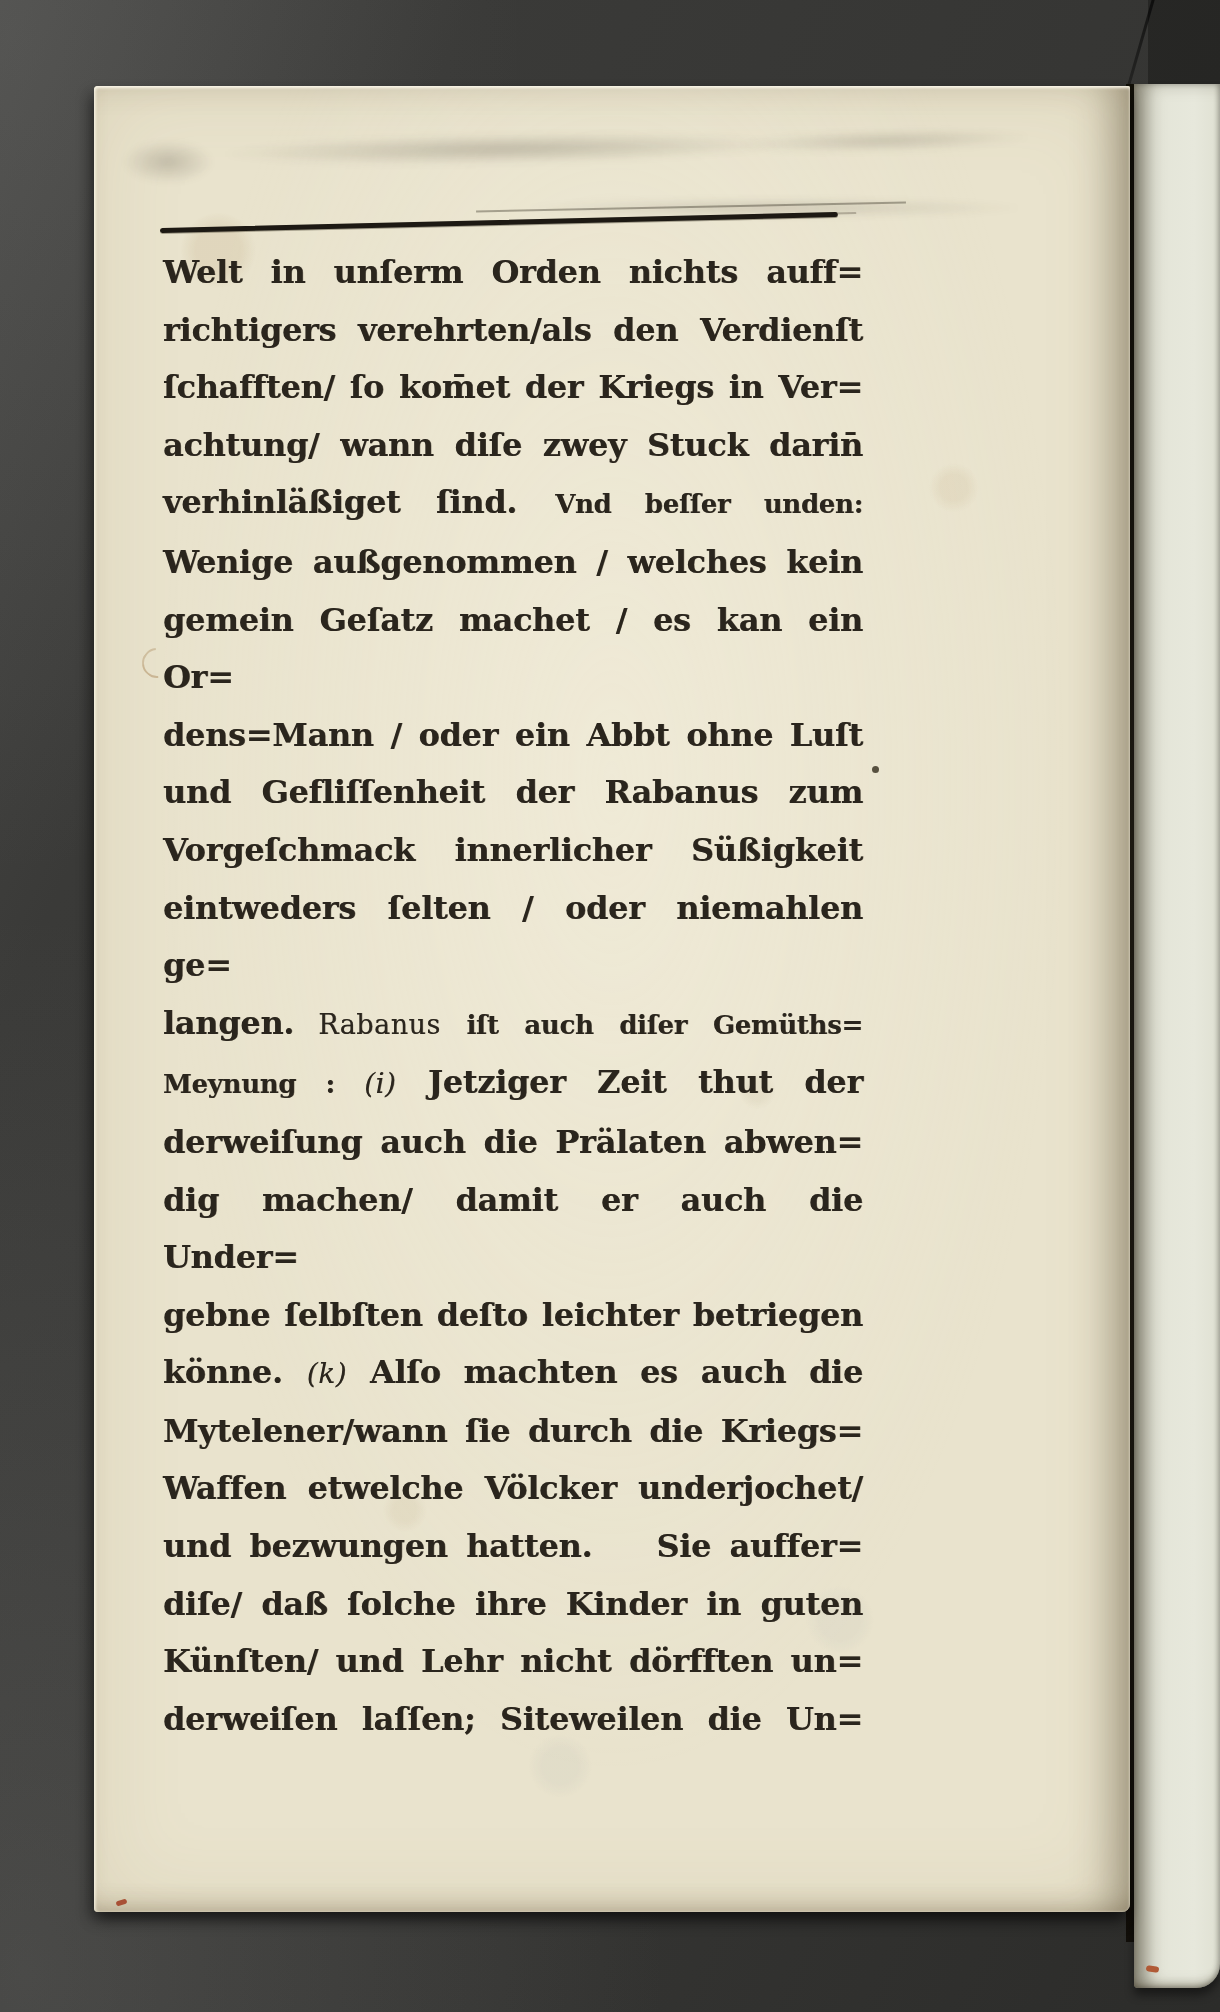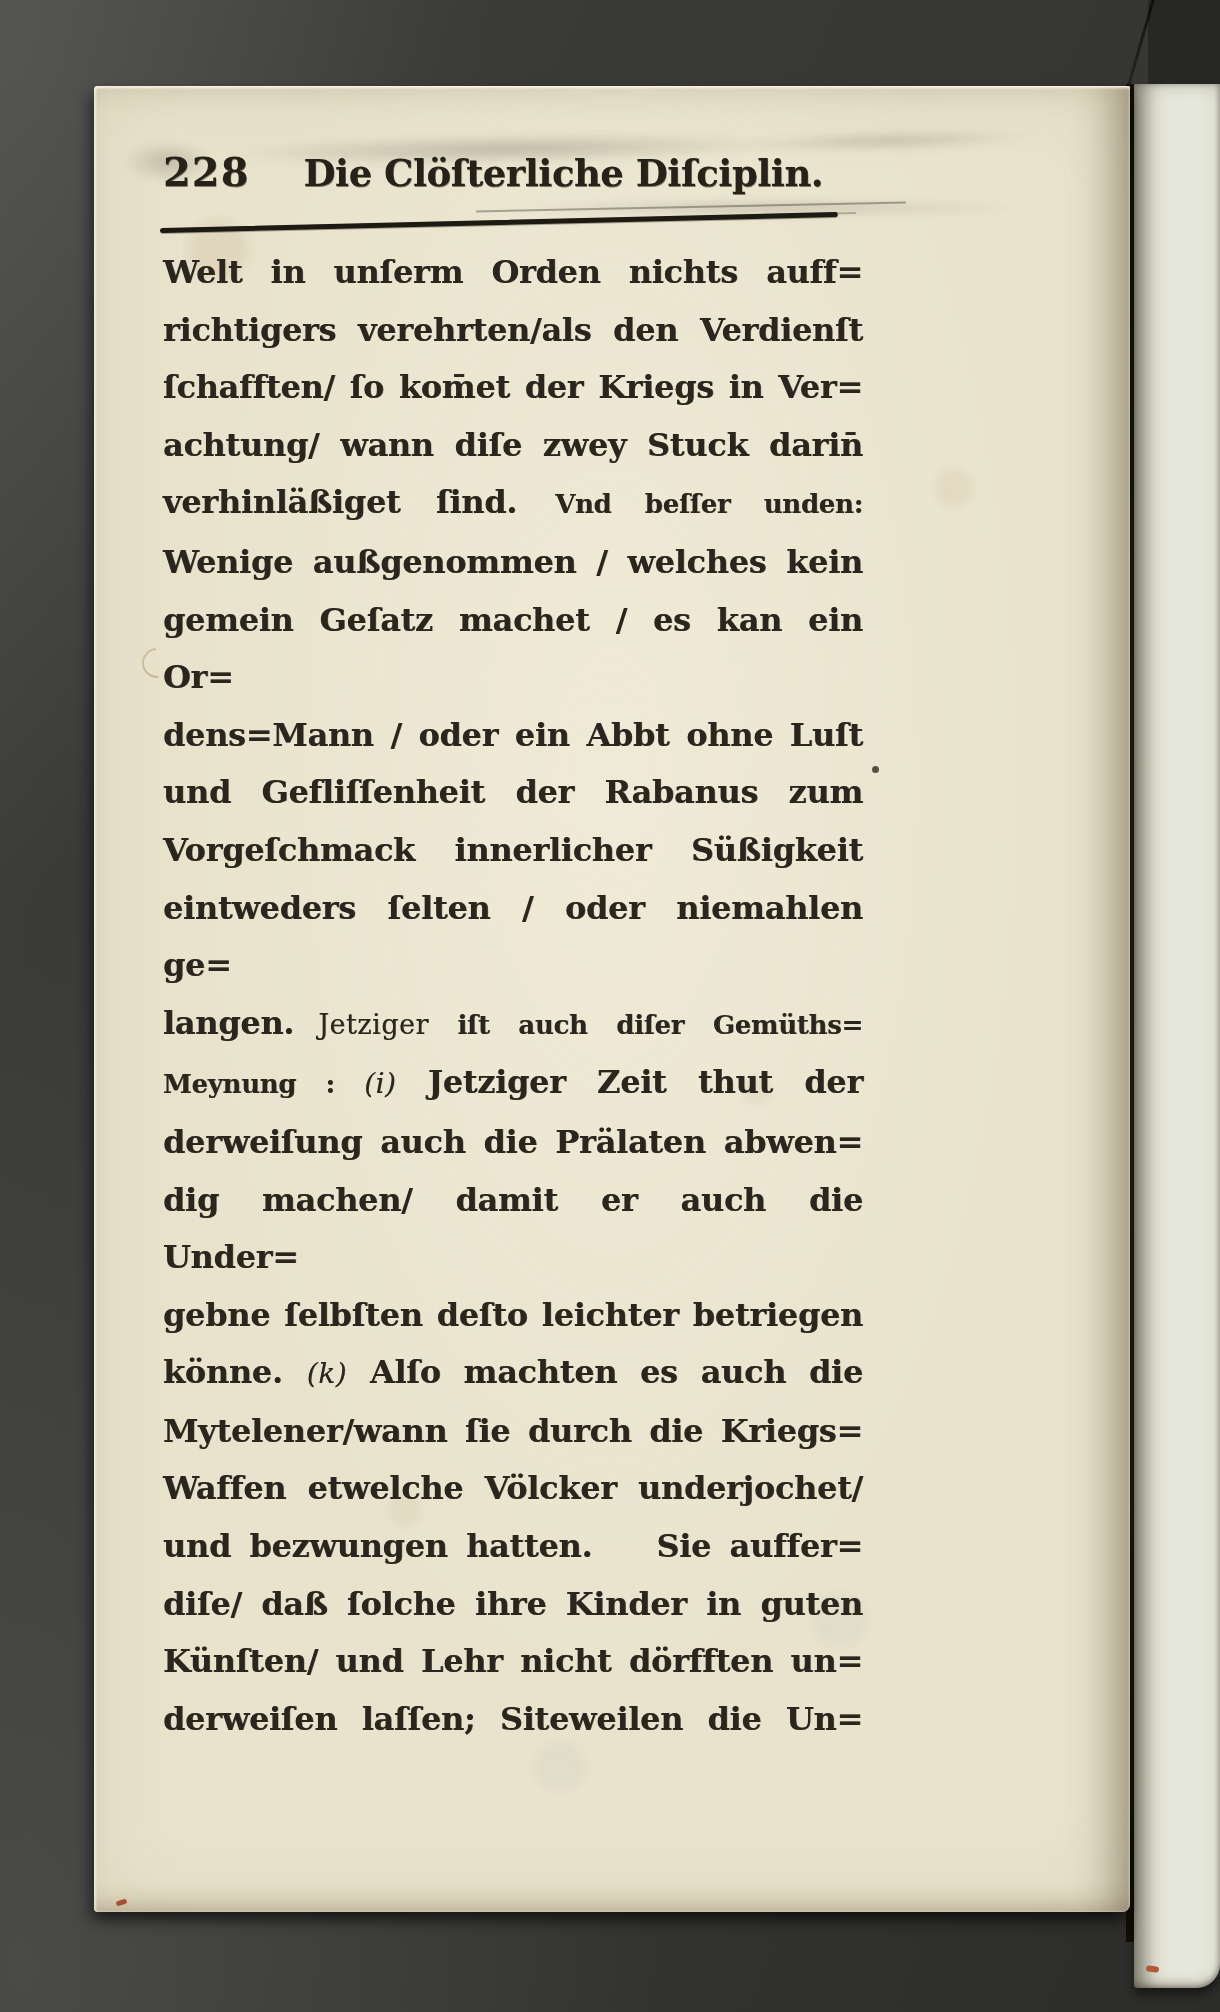--- a/index.html
+++ b/index.html
@@ -145,40 +145,36 @@
 
 <div class="sheet">
   <div class="paper-tex"></div>
   <div class="hair-mark"></div>
 
   <div class="smudge s1"></div>
   <div class="smudge s2"></div>
   <div class="smudge s3"></div>
   <div class="smudge s4"></div>
 
-  <div class="page-header">
-    <span class="page-number">228</span>
-    <span class="running-title">Die Clöſterliche Diſciplin.</span>
-  </div>
   <div class="header-rule-echo"></div>
   <div class="header-rule"></div>
 
   <div class="body-text">
       <div class="line"><span class="seg">Welt in unſerm Orden nichts auff=</span></div>
       <div class="line"><span class="seg">richtigers verehrten/als den Verdienſt</span></div>
       <div class="line"><span class="seg">ſchafften/ ſo kom̄et der Kriegs in Ver=</span></div>
       <div class="line"><span class="seg">achtung/ wann diſe zwey Stuck darin̄</span></div>
       <div class="line"><span class="seg">verhinläßiget ſind.</span><span class="seg small gap1">Vnd beſſer unden:</span></div>
       <div class="line"><span class="seg">Wenige außgenommen / welches kein</span></div>
       <div class="line"><span class="seg">gemein Geſatz machet / es kan ein Or=</span></div>
       <div class="line"><span class="seg">dens=Mann / oder ein Abbt ohne Luſt</span></div>
       <div class="line"><span class="seg">und Gefliſſenheit der Rabanus zum</span></div>
       <div class="line"><span class="seg">Vorgeſchmack innerlicher Süßigkeit</span></div>
       <div class="line"><span class="seg">eintweders ſelten / oder niemahlen ge=</span></div>
-      <div class="line"><span class="seg">langen.</span><span class="seg antiqua gap2">Jetziger</span><span class="seg small"> iſt auch diſer Gemüths=</span></div>
+      <div class="line"><span class="seg">langen.</span><span class="seg antiqua gap2">Rabanus</span><span class="seg small"> iſt auch diſer Gemüths=</span></div>
       <div class="line"><span class="seg small">Meynung : </span><span class="seg italic">(i)</span><span class="seg"> Jetziger Zeit thut der</span></div>
       <div class="line"><span class="seg">derweiſung auch die Prälaten abwen=</span></div>
       <div class="line"><span class="seg">dig machen/ damit er auch die Under=</span></div>
       <div class="line"><span class="seg">gebne ſelbſten deſto leichter betriegen</span></div>
       <div class="line"><span class="seg">könne.</span><span class="seg italic gap2">(k)</span><span class="seg"> Alſo machten es auch die</span></div>
       <div class="line"><span class="seg">Mytelener/wann ſie durch die Kriegs=</span></div>
       <div class="line"><span class="seg">Waffen etwelche Völcker underjochet/</span></div>
       <div class="line"><span class="seg">und bezwungen hatten.</span><span class="seg gap3">Sie auffer=</span></div>
       <div class="line"><span class="seg">diſe/ daß ſolche ihre Kinder in guten</span></div>
       <div class="line"><span class="seg">Künſten/ und Lehr nicht dörfften un=</span></div>

